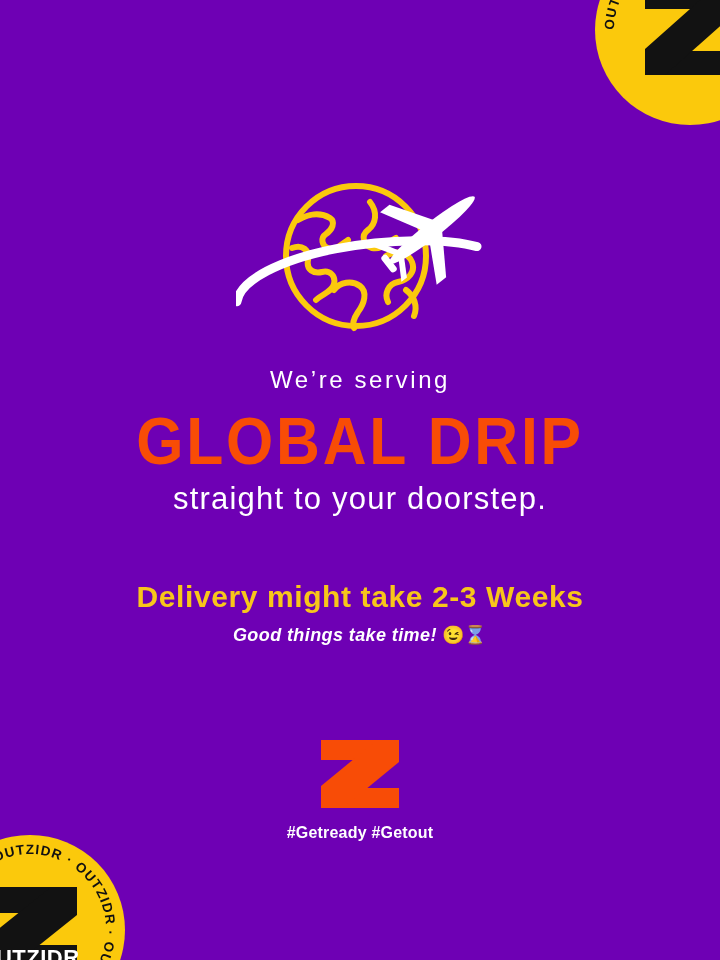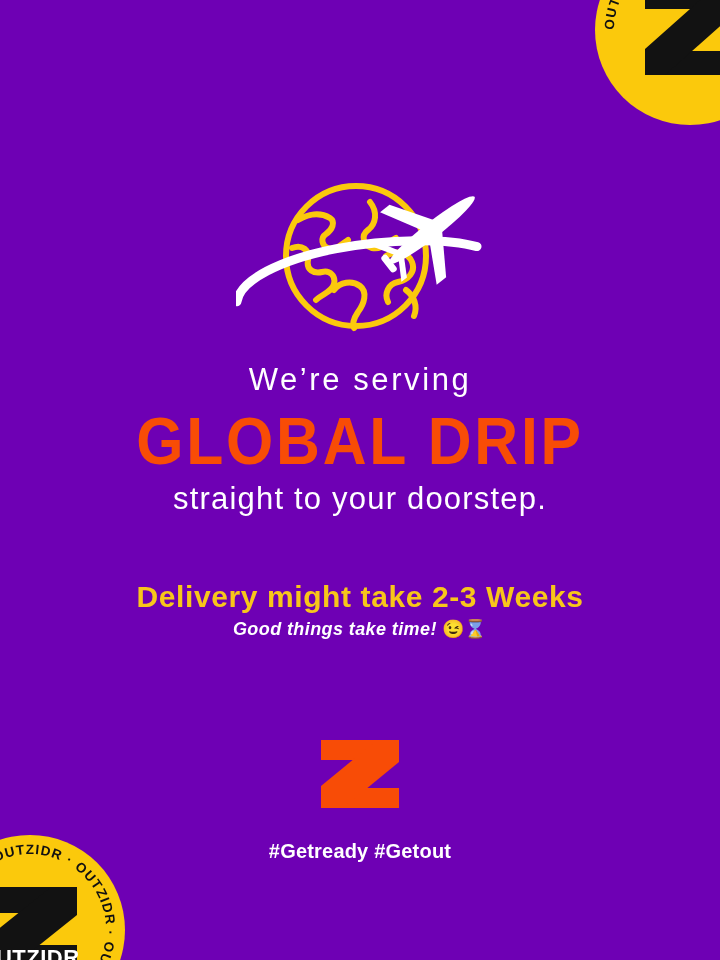--- a/index.html
+++ b/index.html
@@ -69,21 +69,21 @@
   
   #headline-block {
     position: absolute;
     left: 0;
     right: 0;
     top: 360px;
     text-align: center;
   }
   #serving-line {
     color: #FFFFFF;
-    font-size: 31px;
+    font-size: 24px;
     font-weight: 300;
     letter-spacing: 2.6px;
     line-height: 40px;
   }
   #global-drip-line {
     color: #F84C06;
     font-size: 66px;
     font-weight: bold;
     letter-spacing: 3px;
     line-height: 78px;
@@ -114,20 +114,21 @@
     letter-spacing: 0.6px;
     line-height: 38px;
   }
   #tagline-line {
     color: #FFFFFF;
     font-size: 18px;
     font-weight: bold;
     font-style: italic;
     letter-spacing: 0.4px;
     line-height: 26px;
+    margin-top: 6px;
   }
   #tagline-emojis {
     font-style: normal;
     letter-spacing: 0;
   }
 
   
   #footer-brand {
     position: absolute;
     left: 0;
@@ -136,24 +137,24 @@
     text-align: center;
   }
   #brand-z-mark {
     display: block;
     margin: 0 auto;
     width: 78px;
     height: 68px;
   }
   #hashtags-line {
     color: #FFFFFF;
-    font-size: 20px;
+    font-size: 16px;
     font-weight: bold;
     letter-spacing: 0.2px;
-    margin-top: 32px;
+    margin-top: 16px;
   }
 </style>
 </head>
 <body>
 
 <div id="poster">
 
   <div class="badge" id="badge-top-right">
     <svg class="badge-ring-text" viewBox="0 0 190 190">
       <defs>

